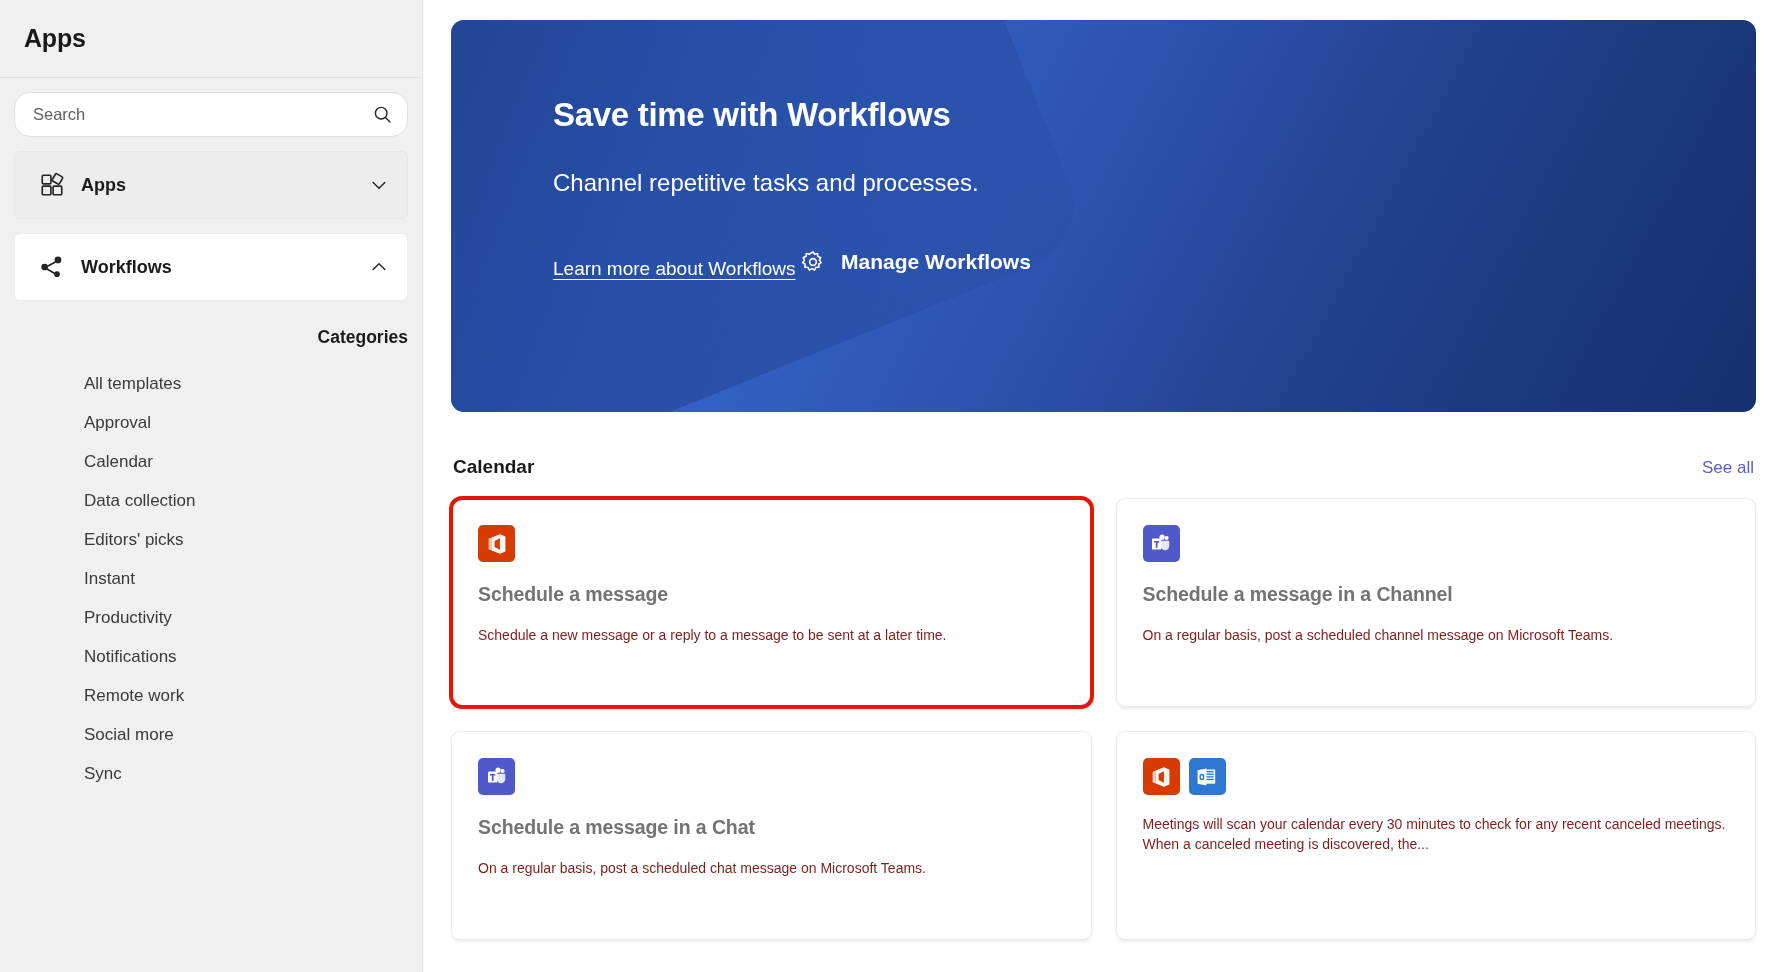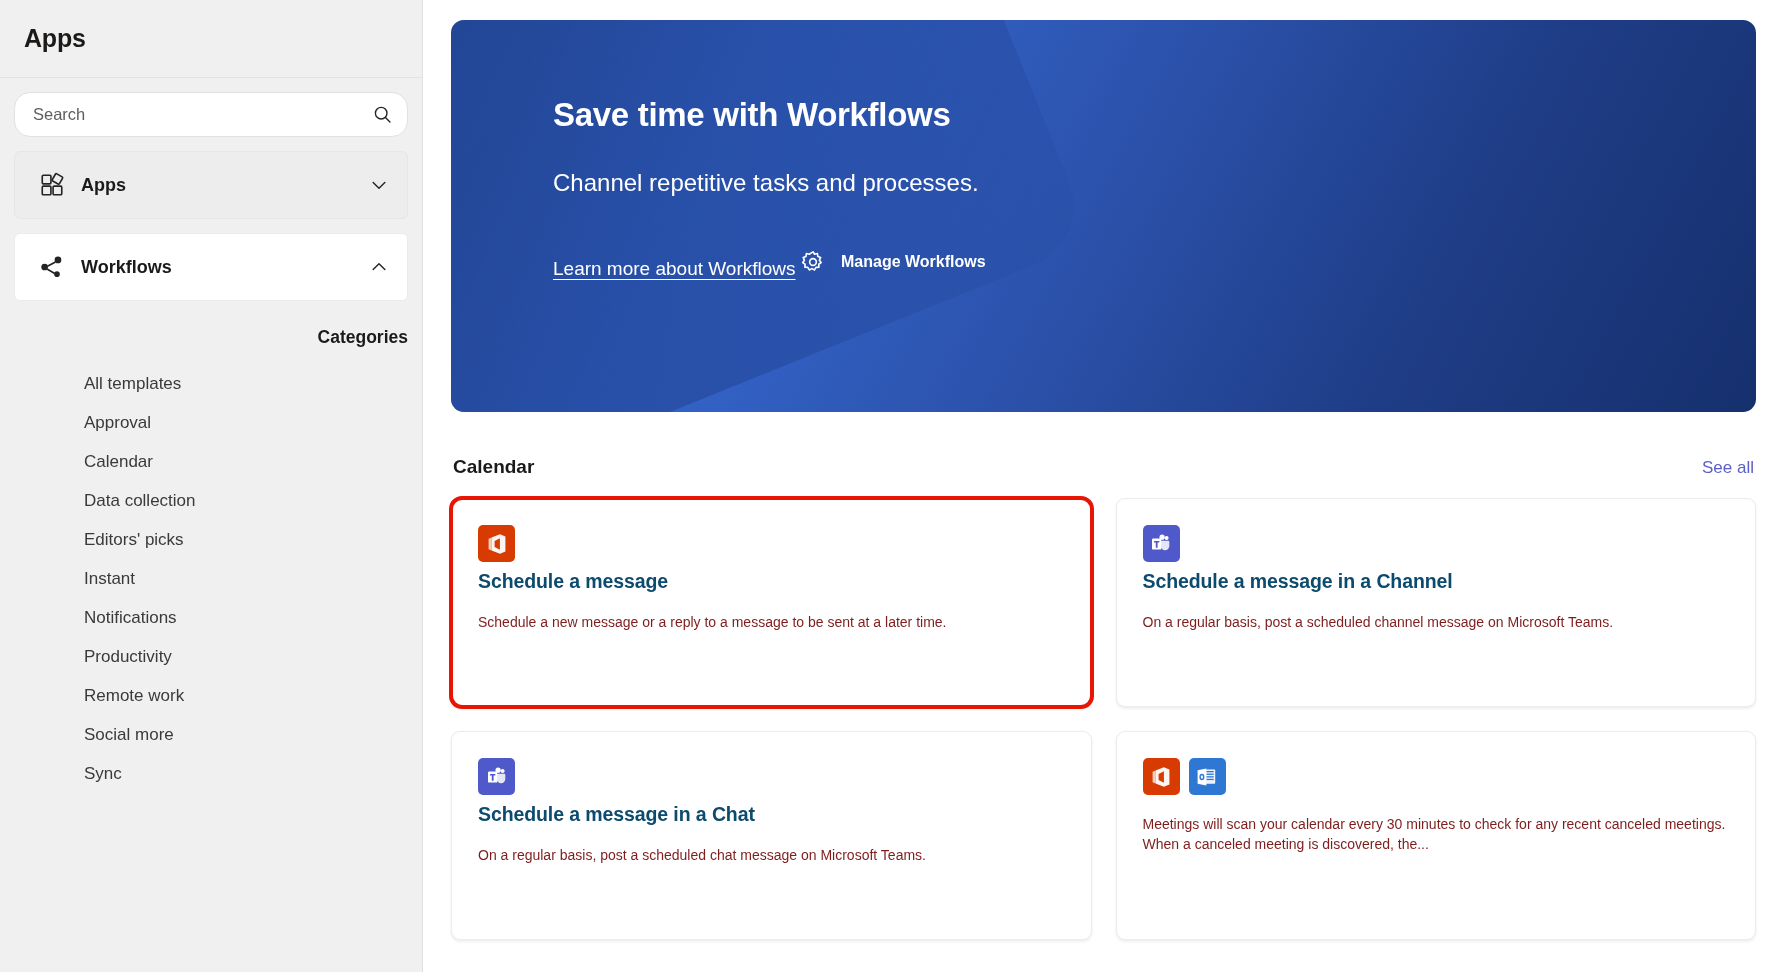--- a/index.html
+++ b/index.html
@@ -149,21 +149,21 @@
     text-underline-offset: 4px;
     cursor: pointer;
   }
   .hero-manage {
     margin-top: 52px;
     display: inline-flex;
     align-items: center;
     cursor: pointer;
   }
   .hero-manage .gear { width: 26px; height: 26px; flex: 0 0 26px; margin-right: 15px; }
-  .hero-manage .m-label { font-size: 16px; font-weight: bold; color: #ffffff; }
+  .hero-manage .m-label { font-size: 21px; font-weight: bold; color: #ffffff; }
 
   .section-head {
     display: flex;
     align-items: baseline;
     justify-content: space-between;
     margin-top: 44px;
     padding: 0 2px 0 2px;
   }
   .section-title { font-size: 19px; font-weight: bold; color: #1b1a19; }
   .see-all { font-size: 17px; color: #5b5fc7; cursor: pointer; }
@@ -195,24 +195,24 @@
   .card-icons { display: flex; gap: 9px; }
   .app-icon {
     width: 37px; height: 37px;
     border-radius: 5px;
     display: flex; align-items: center; justify-content: center;
   }
   .app-icon.office { background: #d83b01; }
   .app-icon.teams  { background: #5059c9; }
   .app-icon.outlook{ background: #2e78d3; }
   .card-title {
-    margin-top: 8px;
+    margin-top: 21px;
     font-size: 19.5px;
     font-weight: bold;
-    color: #0c4a6e;
+    color: #737373;
     letter-spacing: -0.1px;
   }
   .card-desc {
     margin-top: 20px;
     font-size: 14px;
     line-height: 1.42;
     color: #7f1d1d;
   }
 </style>
 </head>
@@ -274,22 +274,22 @@
       </div>
 
       <div class="cats">
         <div class="cats-title">Categories</div>
         <div class="cat-item">All templates</div>
         <div class="cat-item">Approval</div>
         <div class="cat-item">Calendar</div>
         <div class="cat-item">Data collection</div>
         <div class="cat-item">Editors' picks</div>
         <div class="cat-item">Instant</div>
+        <div class="cat-item">Productivity</div>
         <div class="cat-item">Notifications</div>
-        <div class="cat-item">Productivity</div>
         <div class="cat-item">Remote work</div>
         <div class="cat-item">Social more</div>
         <div class="cat-item">Sync</div>
       </div>
 
     </div>
 
     <div class="sb-scroll"></div>
   </aside>
 

